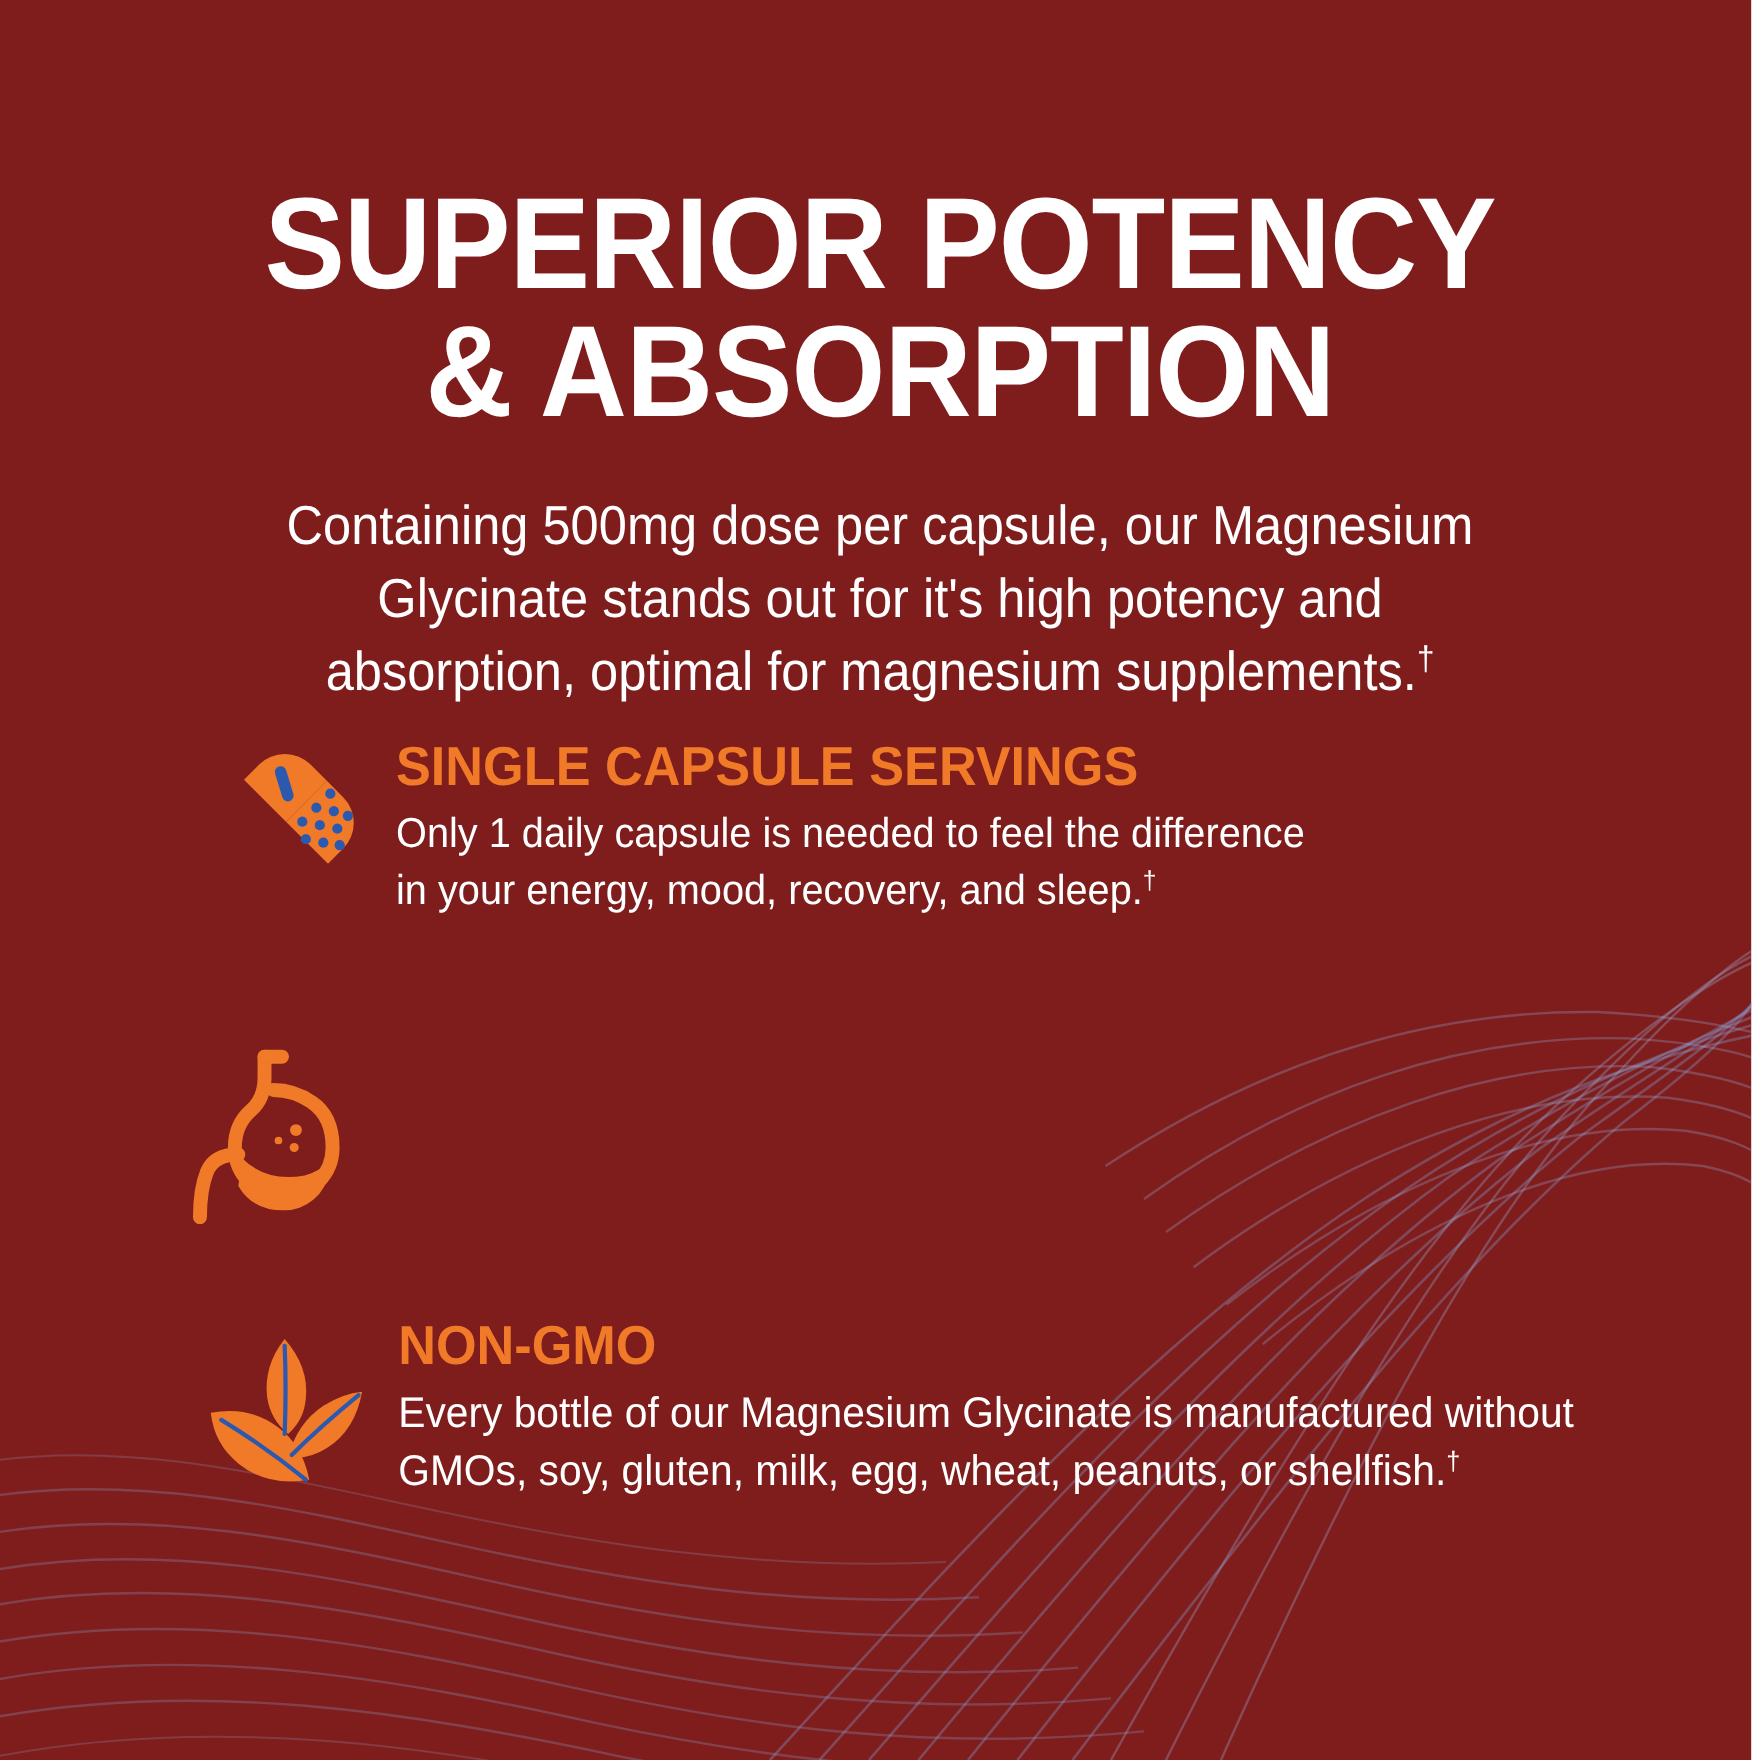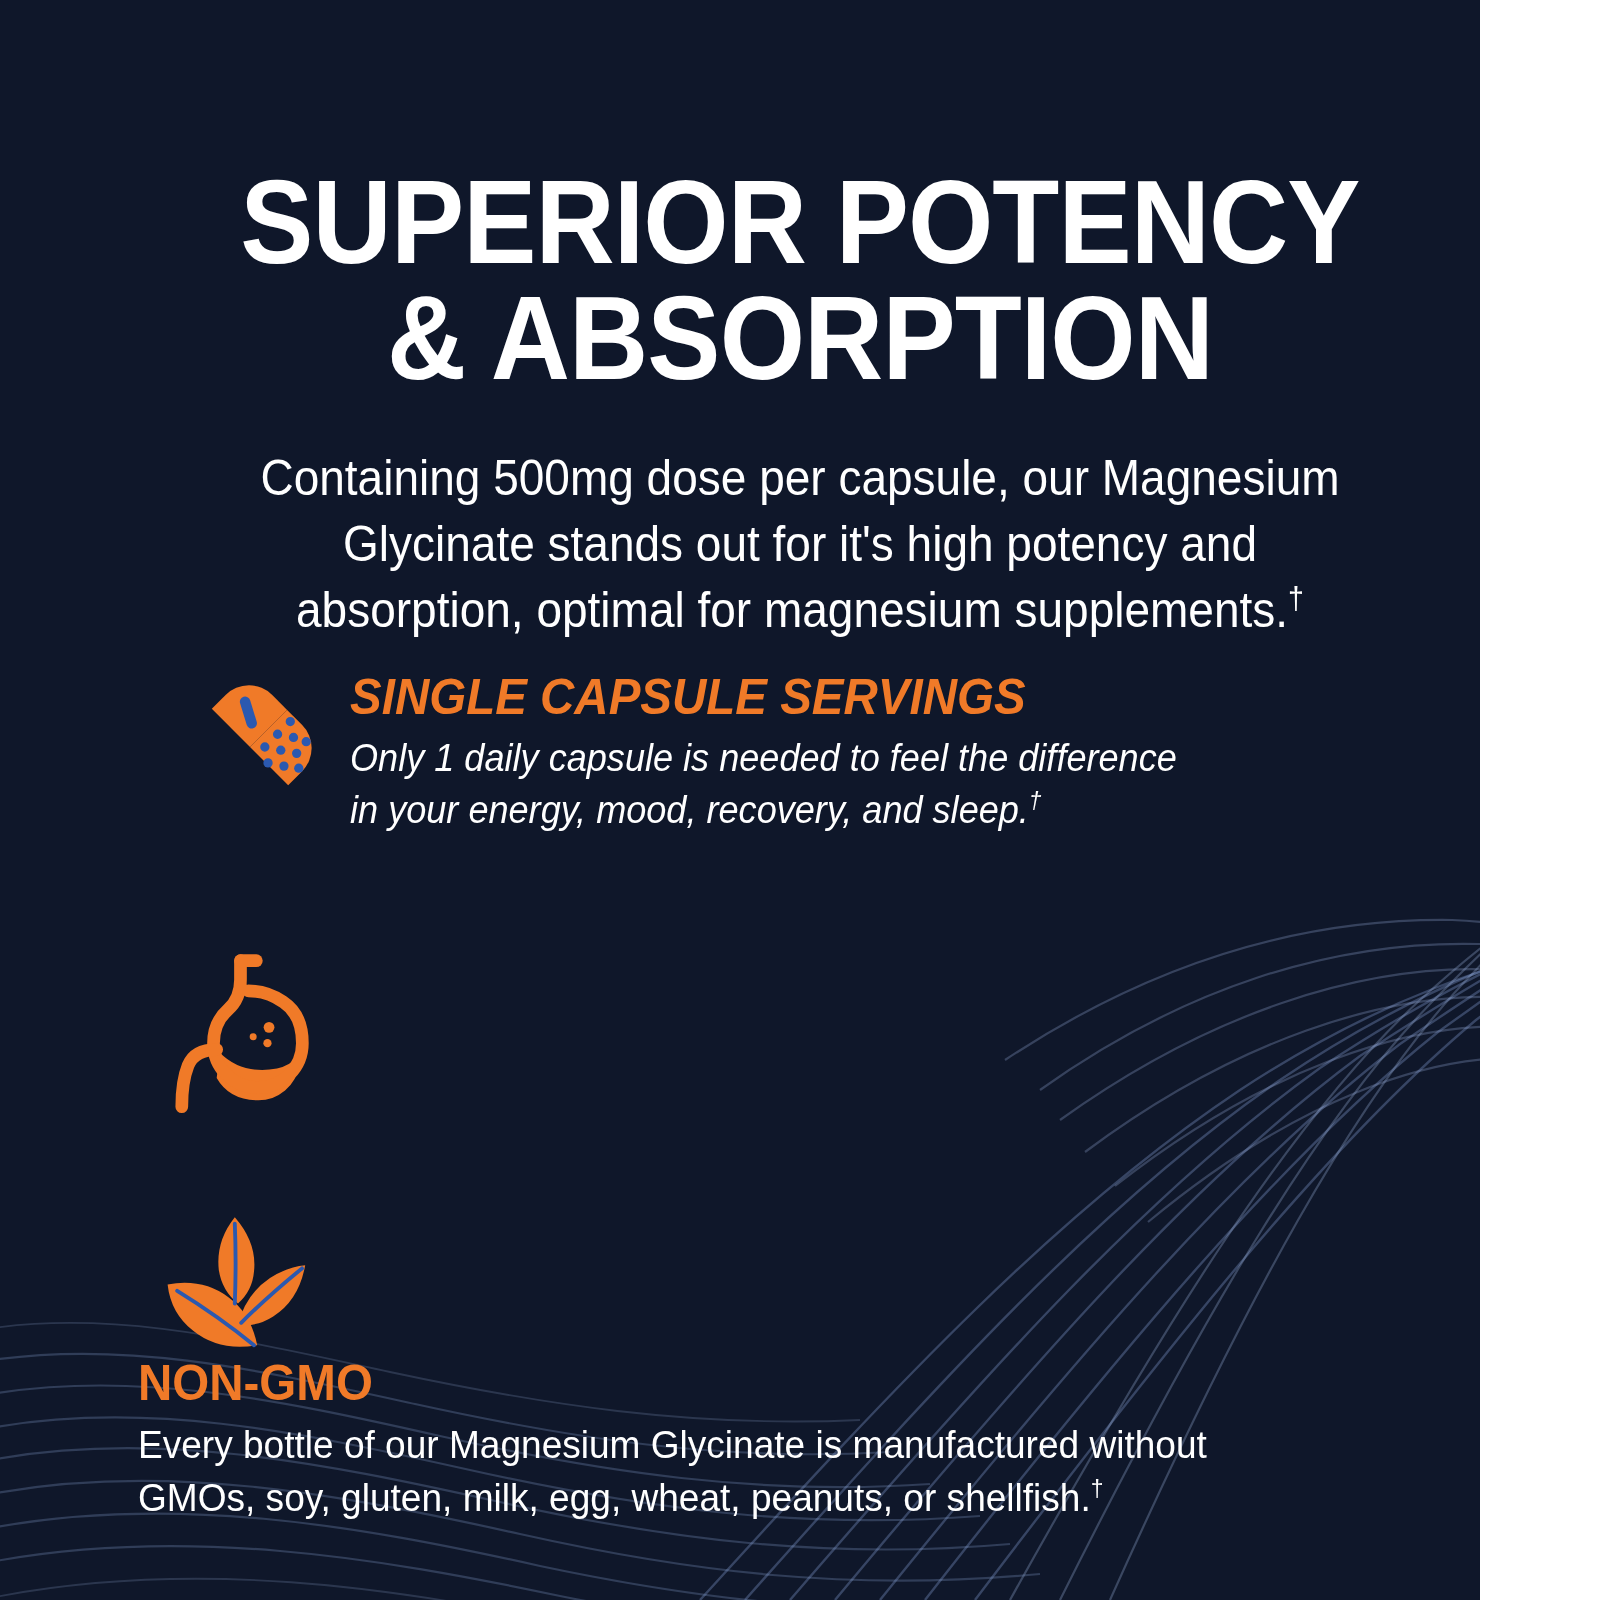--- a/index.html
+++ b/index.html
@@ -7,23 +7,23 @@
     padding: 0;
   }
   body {
     width: 1600px;
     height: 1600px;
     overflow: hidden;
     font-family: "Liberation Sans", sans-serif;
   }
   #poster {
     position: relative;
-    width: 1480px;
-    height: 1600px;
-    background: #0f172a;
+    width: 1592px;
+    height: 1600px;
+    background: #7f1d1d;
     overflow: hidden;
   }
   #bg-pattern {
     position: absolute;
     inset: 0;
     width: 1600px;
     height: 1600px;
     pointer-events: none;
   }
   #content {
@@ -100,23 +100,23 @@
     color: #FFFFFF;
     font-family: "Liberation Sans Narrow", "Liberation Sans", sans-serif;
     font-size: 38px;
     font-weight: normal;
     line-height: 1.37;
     transform: scaleX(0.95);
     transform-origin: 0 50%;
   }
   .feature-desc .fd-line { display: block; white-space: nowrap; }
 
-  #feature-0 { left: 150px; top: 672px;  width: 1330px; font-style: italic; }
+  #feature-0 { left: 160px; top: 672px;  width: 1330px; }
   #feature-1 { left: 150px; top: 948px;  width: 1330px; }
-  #feature-2 { left: 138px; top: 1198px; width: 1400px; flex-direction: column; }
+  #feature-2 { left: 162px; top: 1198px; width: 1400px; }
 
   #feature-2 .feature-title { font-size: 50px; }
   #feature-2 .feature-desc { font-size: 39px; }
 
   .icon-svg { display: block; }
 </style>
 </head>
 <body>
 
 <div id="poster">

